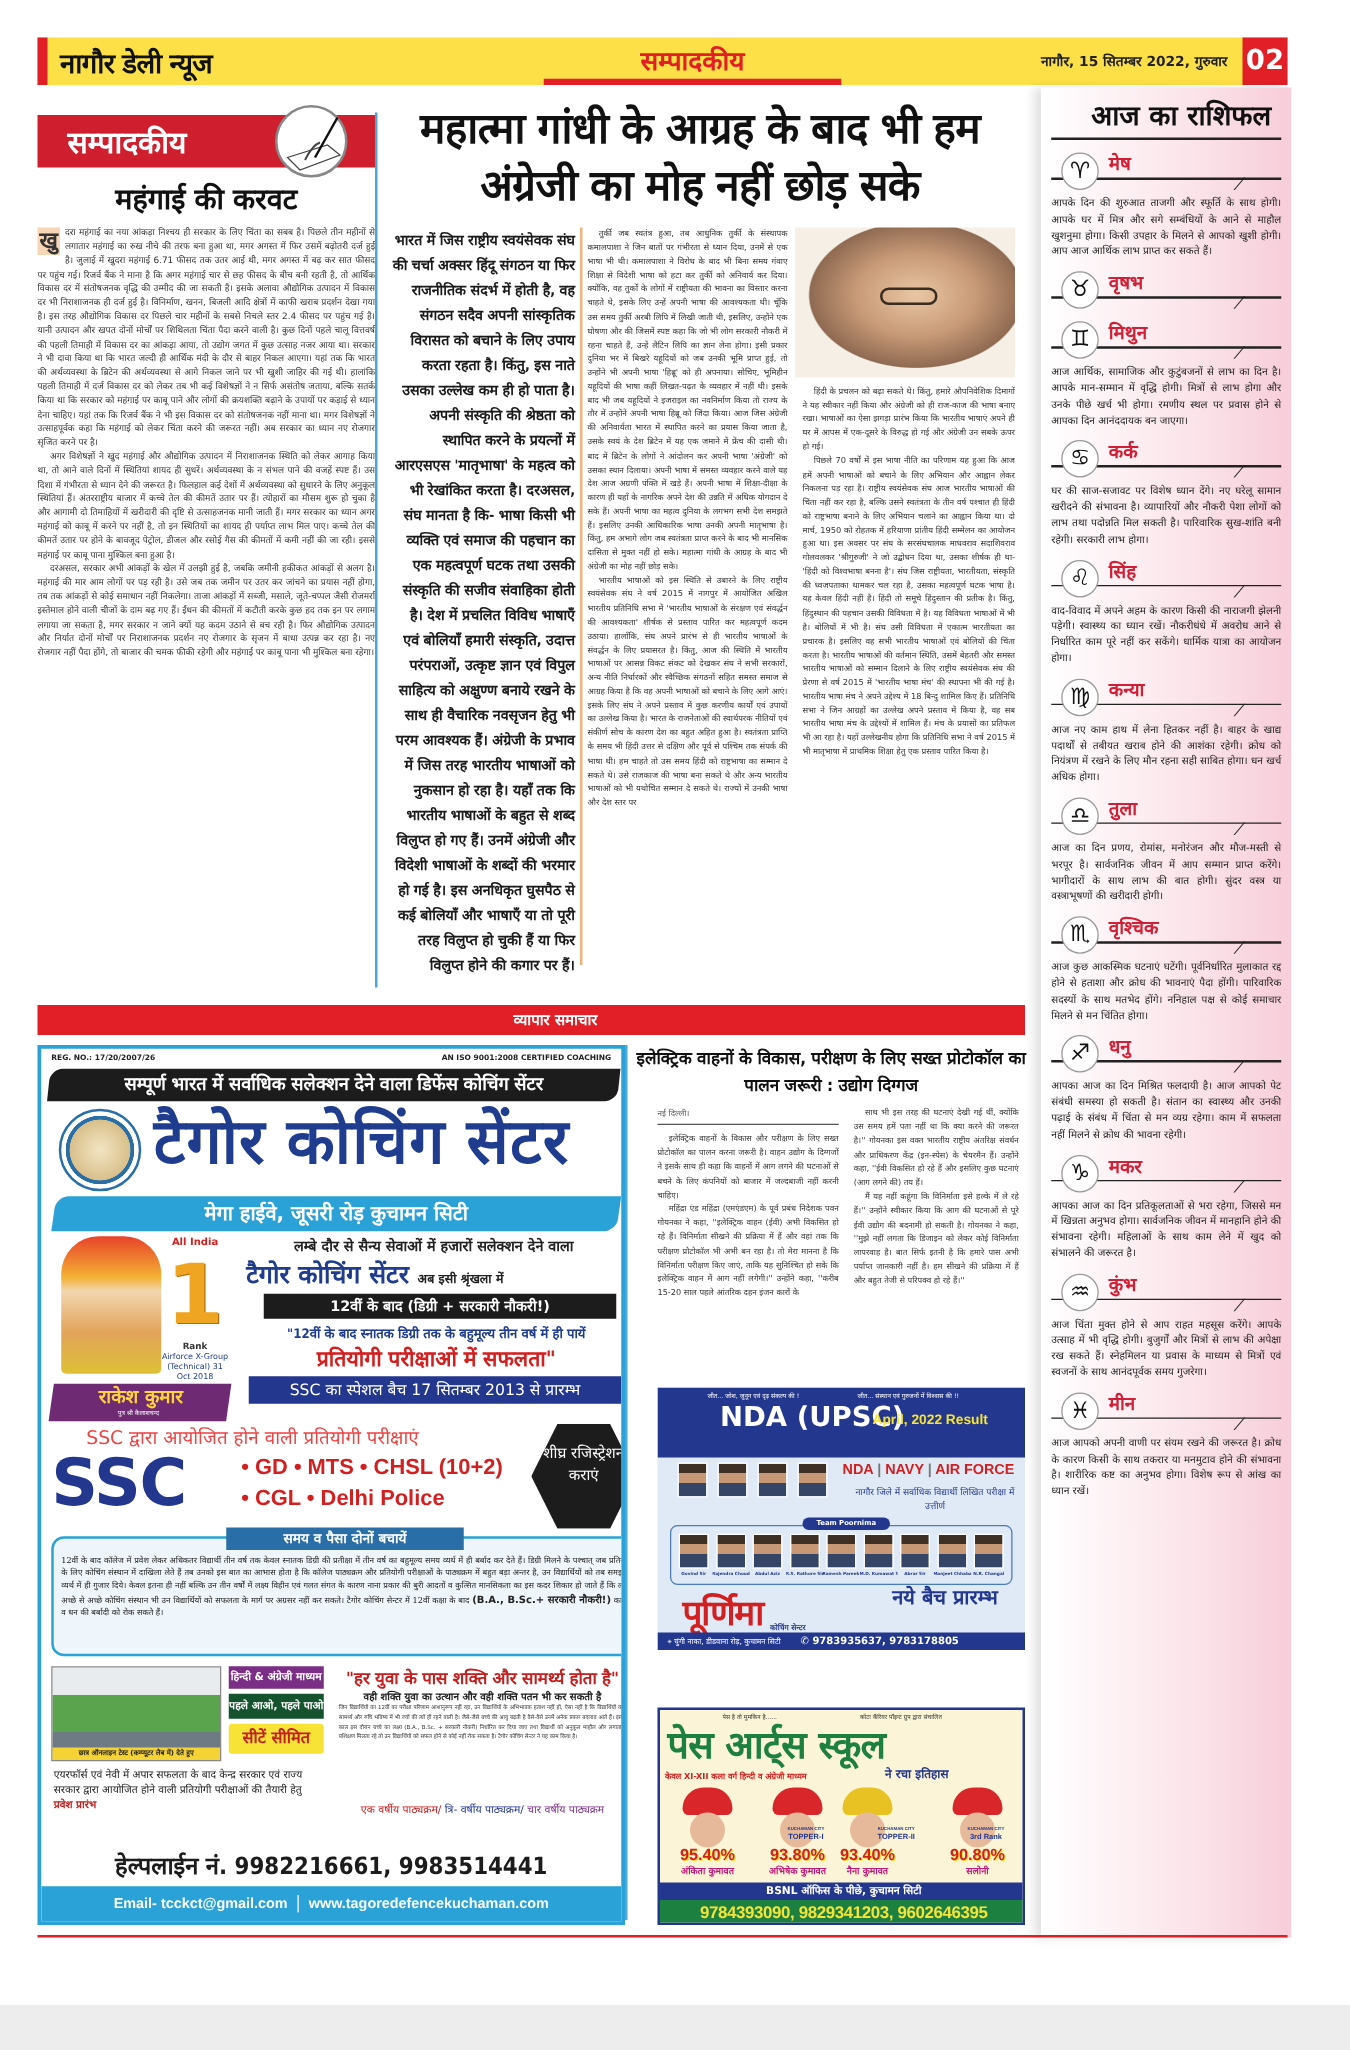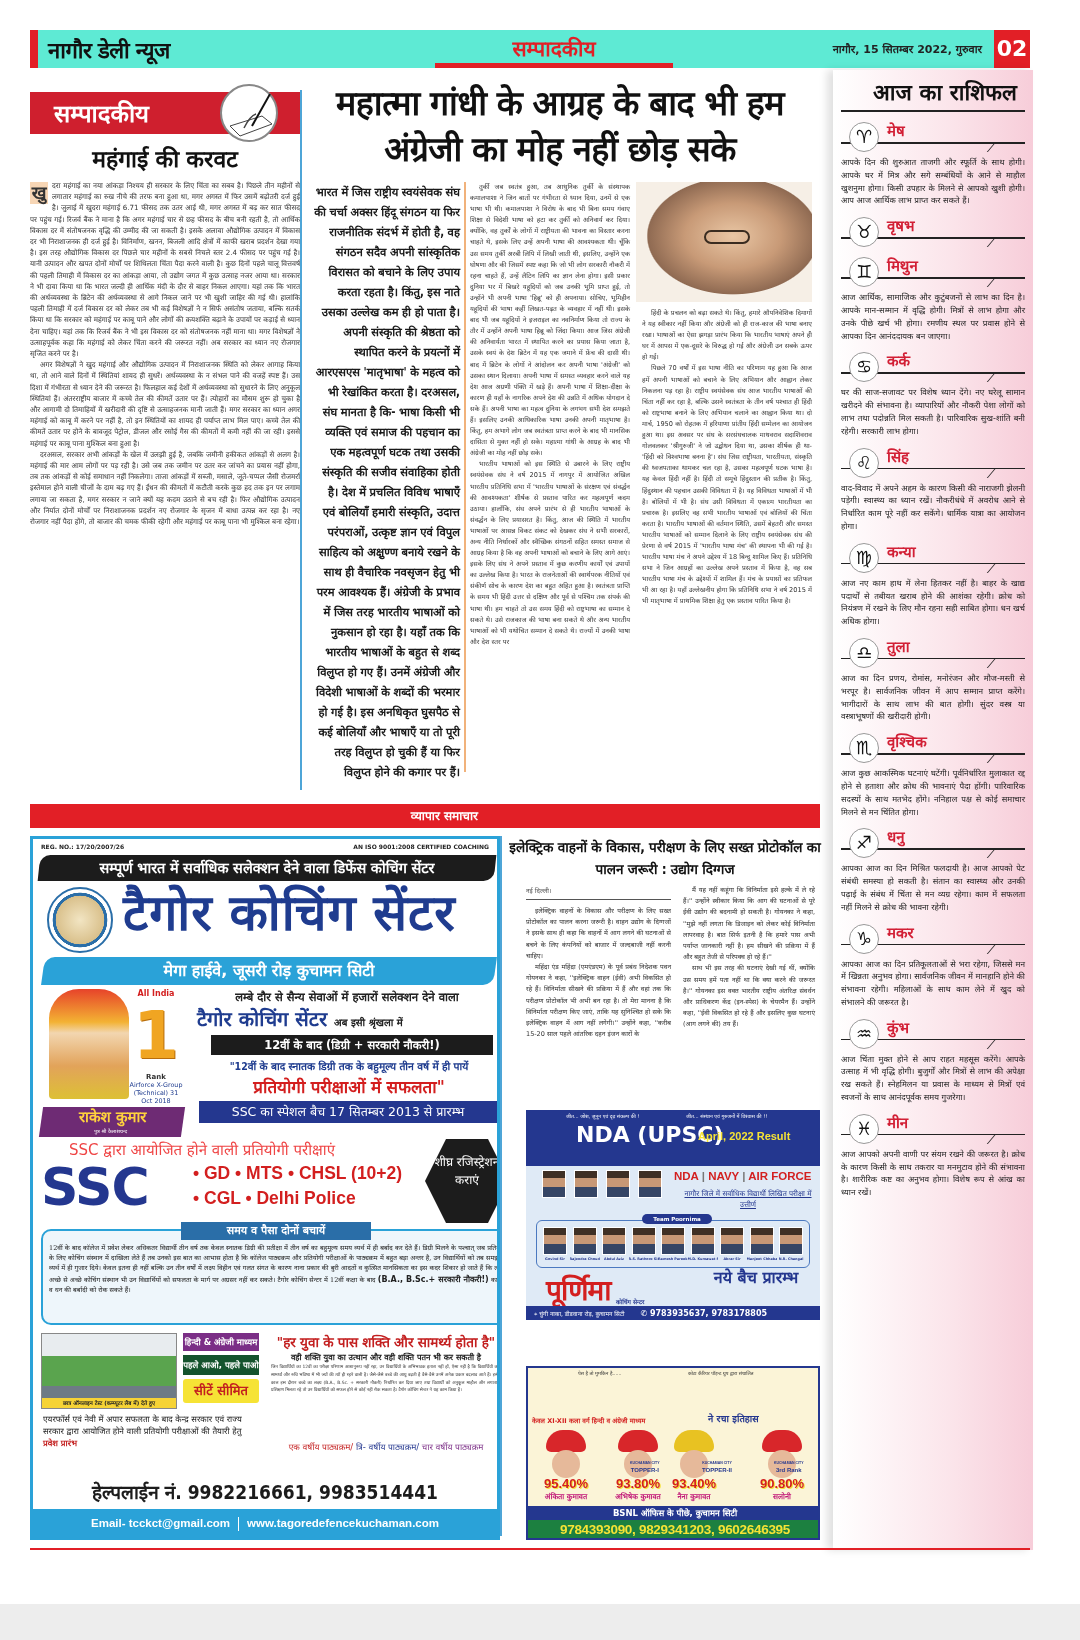--- a/index.html
+++ b/index.html
@@ -1,20 +1,20 @@
 <!DOCTYPE html>
 <html><head>
 <meta charset="utf-8">
 <style>
   * { box-sizing: border-box; margin: 0; padding: 0; }
   html, body { width: 1080px; height: 1640px; background: #ffffff; overflow: hidden; }
   body { font-family: "DejaVu Sans", sans-serif; color: #222; position: relative; }
 
   
-  .masthead { position: absolute; left: 30px; top: 30px; width: 1000px; height: 38px; background: #5eead4; }
+  .masthead { position: absolute; left: 30px; top: 30px; width: 1000px; height: 38px; background: #fde047; }
   .masthead .redbar-left { position: absolute; left: 0; top: 0; width: 8px; height: 38px; background: #e21f26; }
   .masthead .paper-name { position: absolute; left: 18px; top: 4px; font: bold 22px "DejaVu Sans Condensed", "DejaVu Sans", sans-serif; color: #111; letter-spacing: -0.5px; }
   .masthead .section { position: absolute; left: 408px; top: 4px; width: 232px; text-align: center; font: bold 21px "DejaVu Sans", sans-serif; color: #e21f26; }
   .masthead .section-underline { position: absolute; left: 405px; top: 33px; width: 238px; height: 5px; background: #e21f26; }
   .masthead .dateline { position: absolute; right: 48px; top: 11px; font: bold 11px "DejaVu Sans", sans-serif; color: #222; }
   .masthead .pagenum { position: absolute; right: 0; top: 0; width: 36px; height: 38px; background: #e21f26; color: #fff; font: bold 22px "DejaVu Sans", sans-serif; text-align: center; line-height: 38px; }
 
   
   .ed-col { position: absolute; left: 30px; top: 90px; width: 270px; }
   .ed-banner { position: relative; height: 42px; background: #cf1f2e; margin-top: 2px; }
@@ -115,21 +115,21 @@
 
   
   .poornima { position: absolute; left: 526px; top: 1110px; width: 294px; height: 210px; background: #dfeaf6; overflow: hidden; }
   .pn-top { position: absolute; left: 0; top: 0; width: 294px; height: 56px; background: #24378f; }
   .pn-top .tag { position: absolute; top: 3px; font: 5px "DejaVu Sans", sans-serif; color: #fff; }
   .pn-top .nda { position: absolute; left: 50px; top: 12px; font: bold 22px "DejaVu Sans", sans-serif; color: #fff; }
   .pn-top .res { position: absolute; left: 172px; top: 20px; font: bold 11px "Liberation Sans", sans-serif; color: #f6e335; }
   .pn-face { position: absolute; width: 24px; height: 28px; background: linear-gradient(180deg, #3f3025 0 28%, #c79876 28% 60%, #354565 60%); border: 1px solid #fff; }
   .pn-forces { position: absolute; left: 148px; top: 60px; font: bold 11.5px "Liberation Sans", sans-serif; color: #d31f1f; }
   .pn-forces .sep { color: #777; }
-  .pn-sub { position: absolute; left: 152px; top: 78px; width: 140px; text-align: center; font: 7.2px/11px "DejaVu Serif", serif; color: #24378f; text-decoration: underline; }
+  .pn-sub { position: absolute; left: 152px; top: 78px; width: 140px; text-align: center; font: 7.2px/11px "DejaVu Serif", serif; color: #24378f; }
   .pn-team-label { position: absolute; left: 116px; top: 104px; width: 70px; height: 10px; background: #24378f; border-radius: 5px; color: #fff; text-align: center; font: bold 5.5px/10px "DejaVu Sans", sans-serif; }
   .pn-team { position: absolute; left: 10px; top: 110px; width: 274px; height: 48px; border: 1px solid #4b79c0; border-radius: 6px; }
   .pn-brand { position: absolute; left: 20px; top: 160px; font: bold 28px "DejaVu Sans", sans-serif; color: #d31f1f; letter-spacing: -1px; }
   .pn-brand-sub { position: absolute; left: 90px; top: 188px; font: bold 6px "DejaVu Sans", sans-serif; color: #24378f; }
   .pn-newbatch { position: absolute; left: 180px; top: 160px; width: 100px; text-align: center; font: bold 16px/16px "DejaVu Sans", sans-serif; color: #24378f; }
   .pn-bottom { position: absolute; left: 0; top: 196px; width: 294px; height: 16px; background: #24378f; color: #fff; font: 6px/16px "DejaVu Sans", sans-serif; padding-left: 8px; white-space: nowrap; }
   .pn-bottom b { font: bold 8px "DejaVu Sans", sans-serif; margin-left: 14px; }
 
   
   .pace { position: absolute; left: 526px; top: 1366px; width: 294px; height: 174px; background: #fbf4d7; border: 2px solid #24378f; overflow: hidden; }
@@ -371,22 +371,22 @@
 </div>
 
 <div class="vrule-blue2"></div>
 <div class="ev-head">इलेक्ट्रिक वाहनों के विकास, परीक्षण के लिए सख्त प्रोटोकॉल का पालन जरूरी : उद्योग दिग्गज</div>
 <div class="ev-text ev-c1">
   <div class="ev-dateline">नई दिल्ली।</div>
   <p>इलेक्ट्रिक वाहनों के विकास और परीक्षण के लिए सख्त प्रोटोकॉल का पालन करना जरूरी है। वाहन उद्योग के दिग्गजों ने इसके साथ ही कहा कि वाहनों में आग लगने की घटनाओं से बचने के लिए कंपनियों को बाजार में जल्दबाजी नहीं करनी चाहिए।</p>
   <p>महिंद्रा एंड महिंद्रा (एमएंडएम) के पूर्व प्रबंध निदेशक पवन गोयनका ने कहा, ''इलेक्ट्रिक वाहन (ईवी) अभी विकसित हो रहे हैं। विनिर्माता सीखने की प्रक्रिया में हैं और वहां तक कि परीक्षण प्रोटोकॉल भी अभी बन रहा है। तो मेरा मानना है कि विनिर्माता परीक्षण किए जाएं, ताकि यह सुनिश्चित हो सके कि इलेक्ट्रिक वाहन में आग नहीं लगेगी।'' उन्होंने कहा, ''करीब 15-20 साल पहले आंतरिक दहन इंजन कारों के</p>
 </div>
 <div class="ev-text ev-c2">
+  <p>साथ भी इस तरह की घटनाएं देखी गई थीं, क्योंकि उस समय हमें पता नहीं था कि क्या करने की जरूरत है।'' गोयनका इस वक्त भारतीय राष्ट्रीय अंतरिक्ष संवर्धन और प्राधिकरण केंद्र (इन-स्पेस) के चेयरमैन हैं। उन्होंने कहा, ''ईवी विकसित हो रहे हैं और इसलिए कुछ घटनाएं (आग लगने की) तय हैं।</p>
   <p>मैं यह नहीं कहूंगा कि विनिर्माता इसे हल्के में ले रहे हैं।'' उन्होंने स्वीकार किया कि आग की घटनाओं से पूरे ईवी उद्योग की बदनामी हो सकती है। गोयनका ने कहा, ''मुझे नहीं लगता कि डिजाइन को लेकर कोई विनिर्माता लापरवाह है। बात सिर्फ इतनी है कि हमारे पास अभी पर्याप्त जानकारी नहीं है। हम सीखने की प्रक्रिया में हैं और बहुत तेजी से परिपक्व हो रहे हैं।''</p>
-  <p>साथ भी इस तरह की घटनाएं देखी गई थीं, क्योंकि उस समय हमें पता नहीं था कि क्या करने की जरूरत है।'' गोयनका इस वक्त भारतीय राष्ट्रीय अंतरिक्ष संवर्धन और प्राधिकरण केंद्र (इन-स्पेस) के चेयरमैन हैं। उन्होंने कहा, ''ईवी विकसित हो रहे हैं और इसलिए कुछ घटनाएं (आग लगने की) तय हैं।</p>
 </div>
 
 <div class="poornima">
   <div class="pn-top">
     <span class="tag" style="left:40px;">जीत... जोश, जुनून एवं दृढ़ संकल्प की !</span>
     <span class="tag" style="left:160px;">जीत... संस्थान एवं गुरुजनों में विश्वास की !!</span>
     <span class="nda">NDA (UPSC)</span>
     <span class="res">April, 2022 Result</span>
   </div>
   <div class="pn-face" style="left:16px;top:60px;"></div>
@@ -425,20 +425,21 @@
   <div class="pn-newbatch">नये बैच प्रारम्भ</div>
   <div class="pn-bottom">
     <span>⌖ </span><span>चुंगी नाका, डीडवाना रोड़, कुचामन सिटी</span>
     <b><span>✆ </span><span>9783935637, 9783178805</span></b>
   </div>
 </div>
 
 <div class="pace">
   <div class="pc-tag1">पेस है तो मुमकिन है......</div>
   <div class="pc-tag2">कोटा कॅरियर पॉइन्ट ग्रुप द्वारा संचालित</div>
+  <div class="pc-name">पेस आर्ट्स स्कूल</div>
   <div class="pc-medium">केवल XI-XII कला वर्ग हिन्दी व अंग्रेजी माध्यम</div>
   <div class="pc-history">ने रचा इतिहास</div>
   <div id="toppers">
       <div class="pc-topper" style="left: 4px;">
         <div class="turban" style="background:#d8262a"></div>
         <div class="face"></div>
         <div class="pct">95.40%</div>
         <div class="nm">अंकिता कुमावत</div>
       </div>
       <div class="pc-topper" style="left: 76px;">

